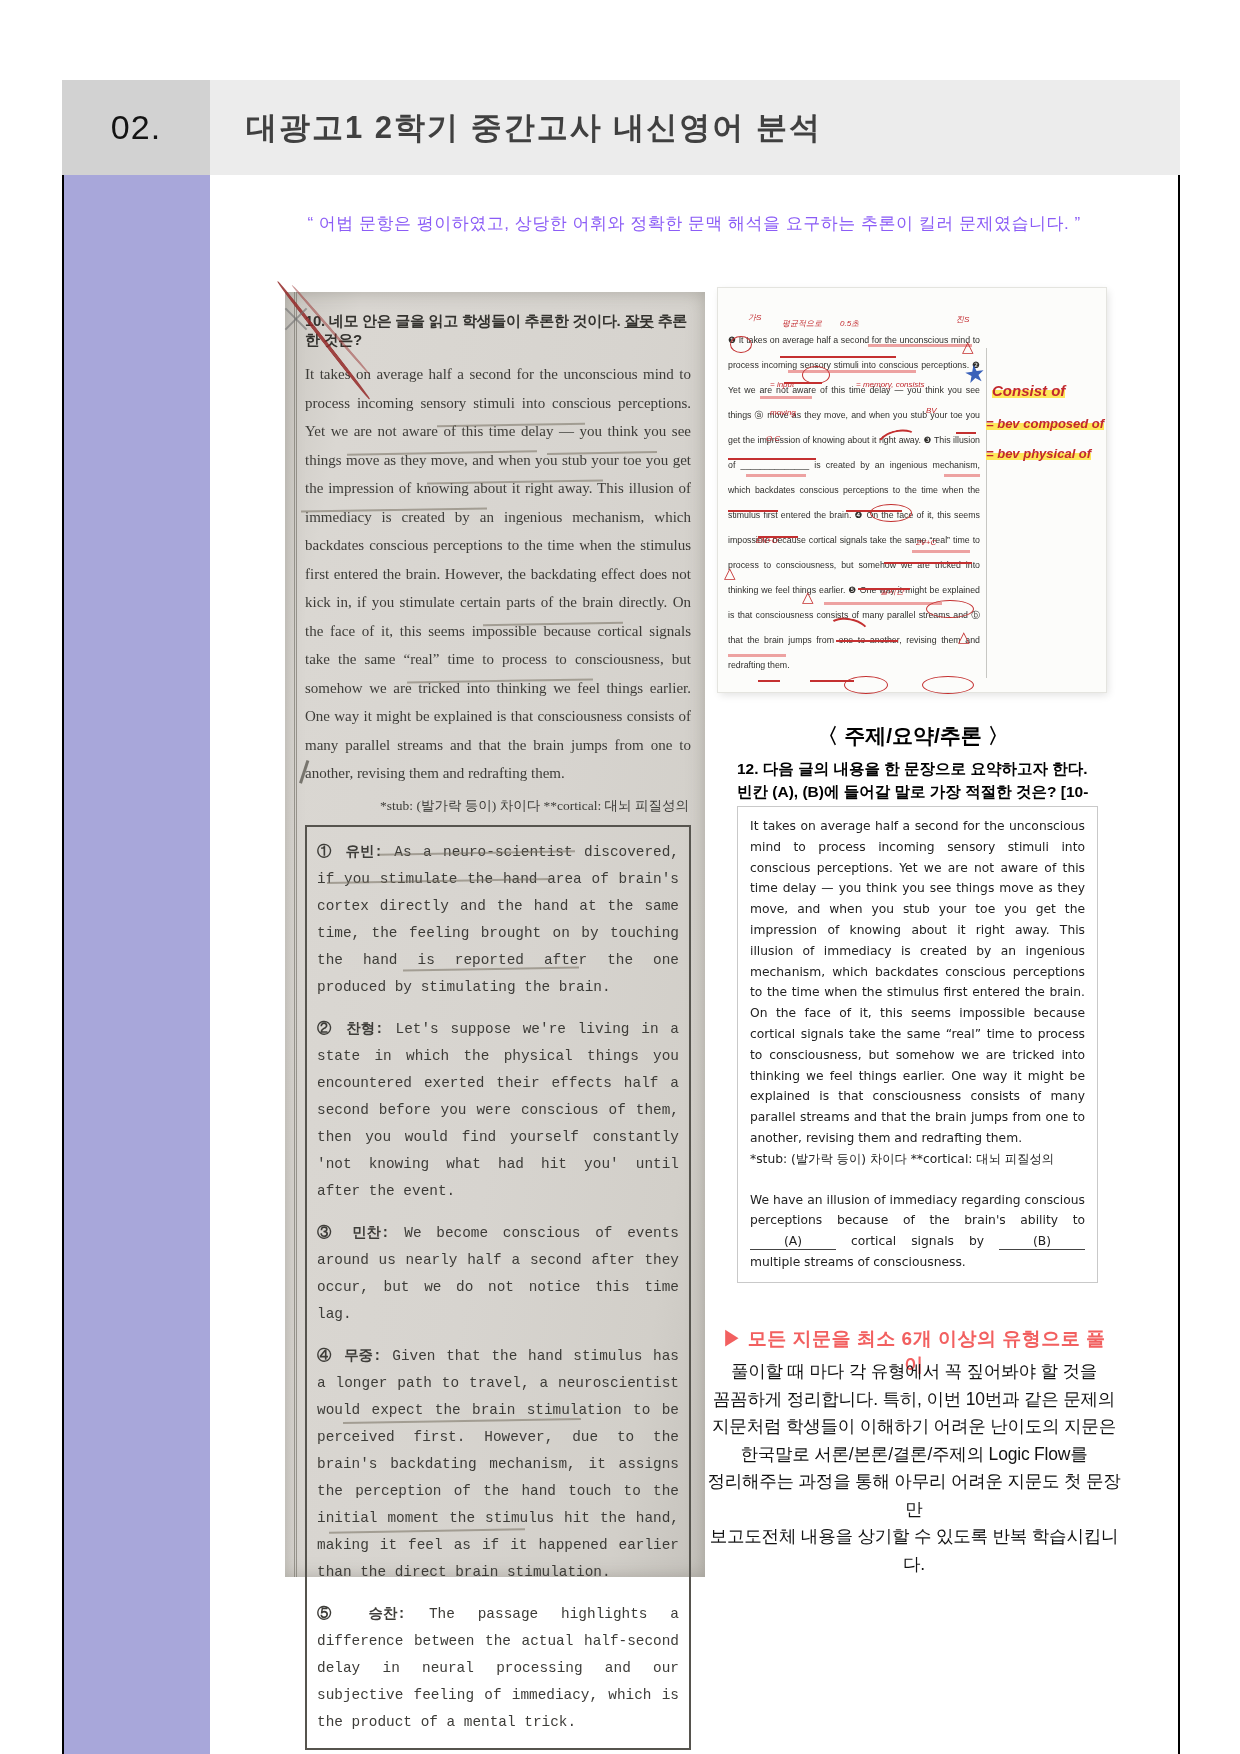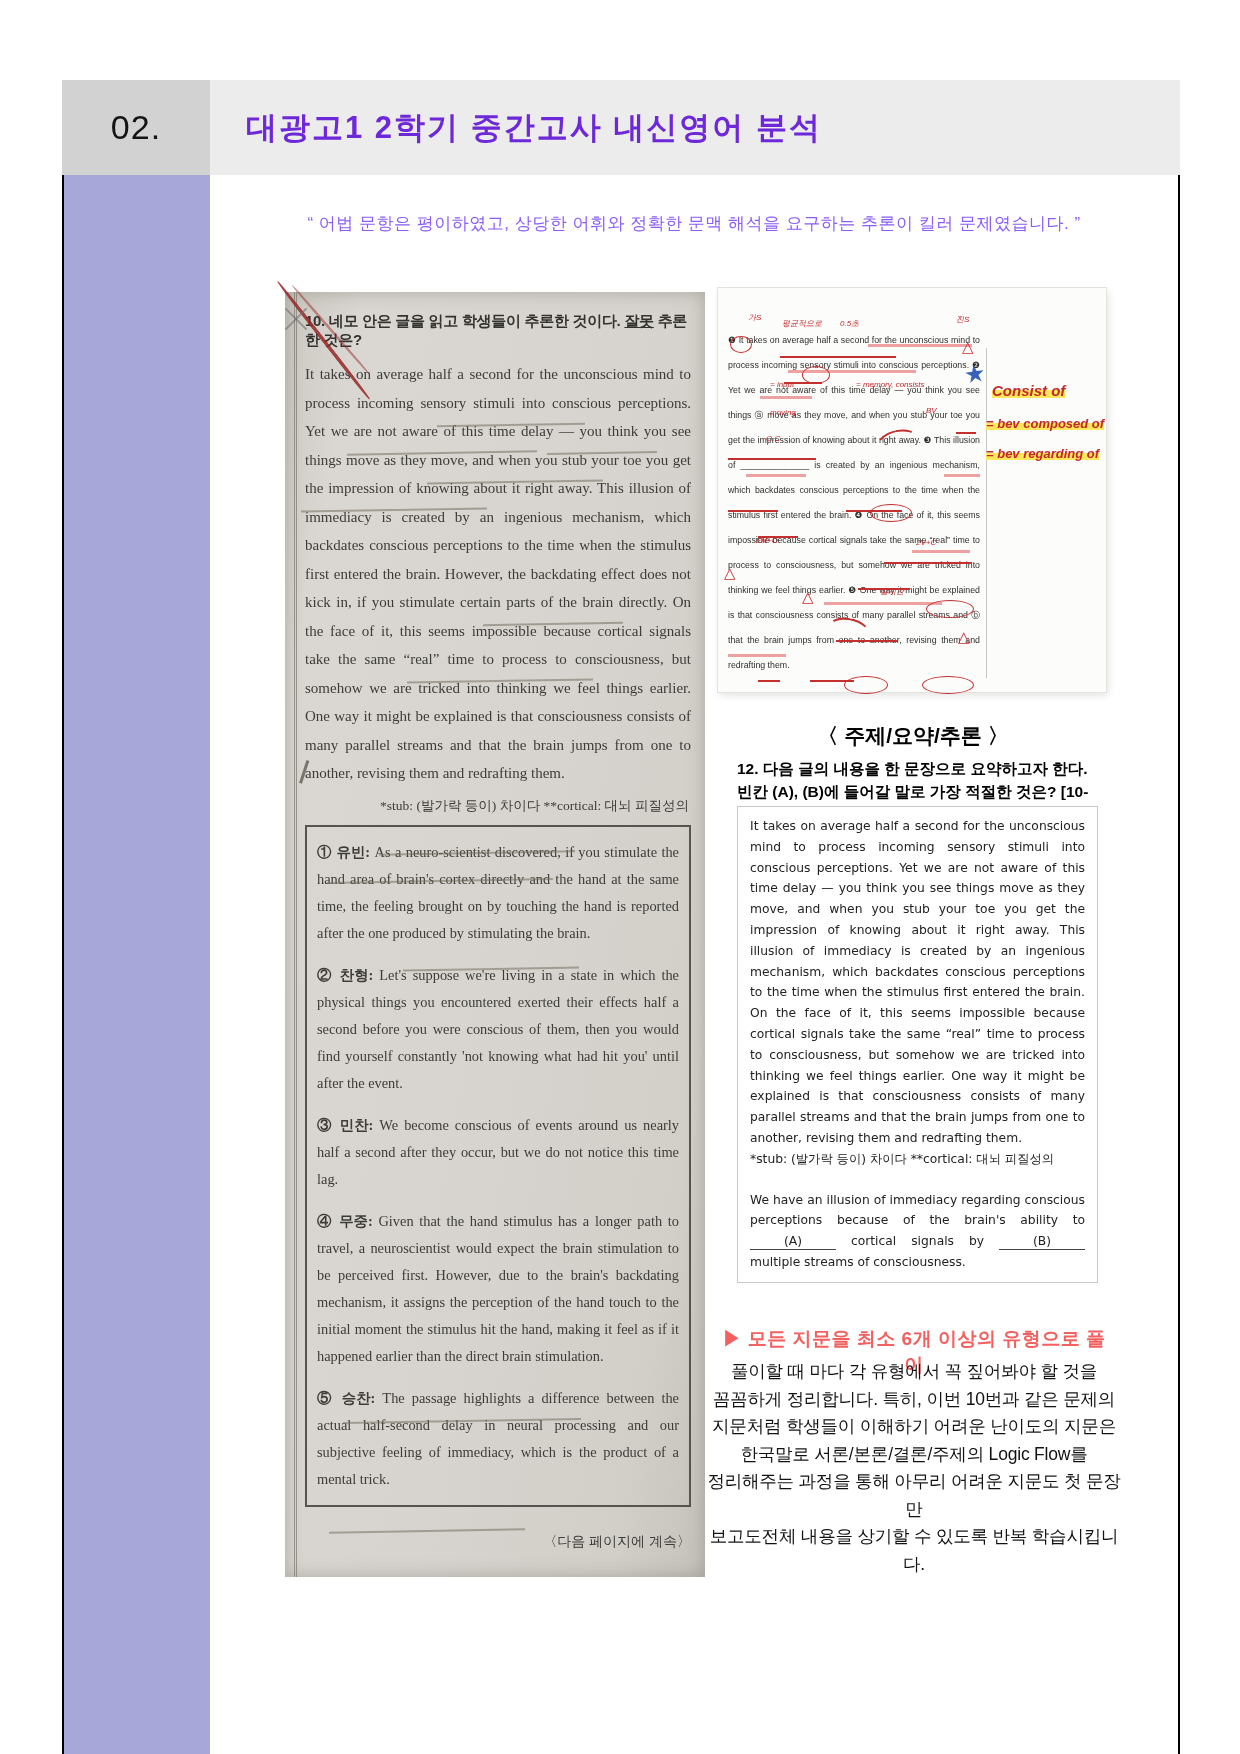--- a/index.html
+++ b/index.html
@@ -6,21 +6,21 @@
   .page{position:relative;width:1240px;height:1754px;background:#fff;overflow:hidden;
         font-family:"Liberation Sans",sans-serif;color:#1a1a1a;}
   .abs{position:absolute;}
 
   
   .cell-num{left:62px;top:80px;width:148px;height:95px;background:#d2d2d2;
             display:flex;align-items:center;justify-content:center;
             font-size:34px;letter-spacing:1px;color:#141414;}
   .cell-title{left:210px;top:80px;width:970px;height:95px;background:#ececec;
             display:flex;align-items:center;padding-left:36px;box-sizing:border-box;
-            font-size:31px;font-weight:bold;letter-spacing:2px;color:#6d28d9;}
+            font-size:31px;font-weight:bold;letter-spacing:2px;color:#404040;}
 
   
   .sidebar{left:62px;top:175px;width:148px;height:1579px;background:#a8a7da;border-left:2px solid #000;box-sizing:border-box;}
   .right-rule{left:1178px;top:175px;width:2px;height:1579px;background:#000;}
   .sidebar-name{left:62px;top:1318px;width:148px;text-align:center;
             font-size:19.5px;line-height:33px;color:#0c0c0c;}
 
   
   .quote{left:210px;top:212px;width:968px;text-align:center;font-size:17px;
          letter-spacing:0.5px;color:#8b5cf6;}
@@ -29,21 +29,21 @@
   .scan{left:285px;top:292px;width:420px;height:1285px;box-sizing:border-box;
         background:linear-gradient(100deg,#cbc8c2,#dad7d2 12%,#d7d4cf 55%,#d2cfc9 85%,#c5c2bc);
         box-shadow:inset 0 0 18px rgba(90,85,75,.35);
         padding:20px 14px 0 20px;color:#3d3c38;}
   .scan:before{content:"";position:absolute;left:9px;top:0;height:100%;border-left:3px double #7b786f;opacity:.7;}
   .scan-q{font-size:15px;font-weight:bold;color:#33322e;margin-bottom:10px;letter-spacing:-0.3px;}
   .scan-q .u{text-decoration:underline;}
   .scan-passage{font-family:"Liberation Serif",serif;font-size:15px;line-height:28.5px;
         text-align:justify;color:#3d3c38;}
   .scan-foot{font-family:"Liberation Serif",serif;font-size:13.5px;text-align:right;margin:9px 2px 10px 0;}
-  .scan-box{border:2px solid #56544e;padding:12px 10px;font-family:Liberation Serif, serif;
+  .scan-box{border:2px solid #56544e;padding:12px 10px;font-family:Liberation Mono, monospace;
         font-size:14.4px;line-height:27px;text-align:justify;}
   .scan-item{margin-bottom:15px;}
   .scan-item:last-child{margin-bottom:0;}
   .scan-item b{font-weight:bold;}
   .scan-cont{text-align:right;font-size:14px;margin-top:26px;color:#3d3c38;}
 
   
   .gstrike{position:absolute;height:2px;background:rgba(118,112,96,.55);transform:rotate(-1deg);}
   .redslash{position:absolute;border-top:4px solid rgba(148,41,40,.85);border-radius:45%;
             transform-origin:left top;}
@@ -144,21 +144,21 @@
     <span class="rs-note" style="left:52px;top:120px;">moving</span>
     <span class="rs-note" style="left:48px;top:146px;">O.C</span>
     <span class="rs-note" style="left:208px;top:118px;">BV</span>
     <span class="rs-note" style="left:38px;top:248px;">EN+O</span>
     <span class="rs-note" style="left:198px;top:250px;">2V+C</span>
     <span class="rs-note" style="left:162px;top:298px;">실시간</span>
 
     <span class="star" style="left:246px;top:72px;">★</span>
     <span class="rs-side" style="left:274px;top:94px;font-size:15px;">Consist of</span>
     <span class="rs-side" style="left:268px;top:128px;">= bev composed of</span>
-    <span class="rs-side" style="left:268px;top:158px;">= bev regarding of</span>
+    <span class="rs-side" style="left:268px;top:158px;">= bev physical of</span>
 
     <div class="rstrike" style="left:150px;top:56px;width:104px;"></div>
     <div class="rstrike" style="left:70px;top:82px;width:128px;"></div>
     <div class="rstrike" style="left:42px;top:108px;width:52px;"></div>
     <div class="rstrike" style="left:28px;top:186px;width:60px;"></div>
     <div class="rstrike" style="left:226px;top:186px;width:36px;"></div>
     <div class="rstrike" style="left:194px;top:262px;width:58px;"></div>
     <div class="rstrike" style="left:106px;top:314px;width:118px;"></div>
     <div class="rstrike" style="left:10px;top:366px;width:58px;"></div>
     <div class="rline" style="left:62px;top:68px;width:116px;"></div>

